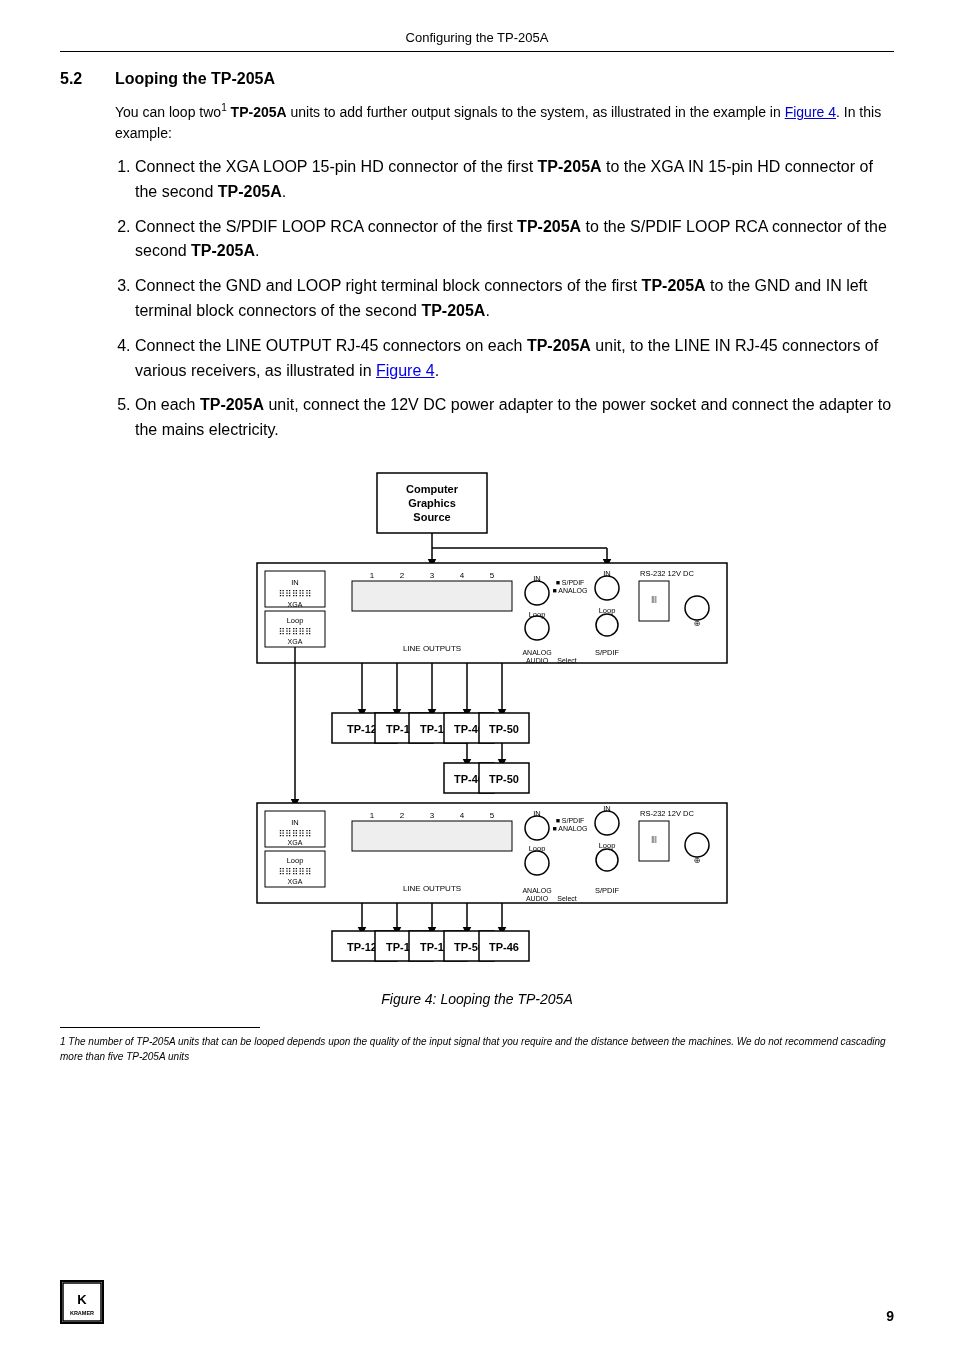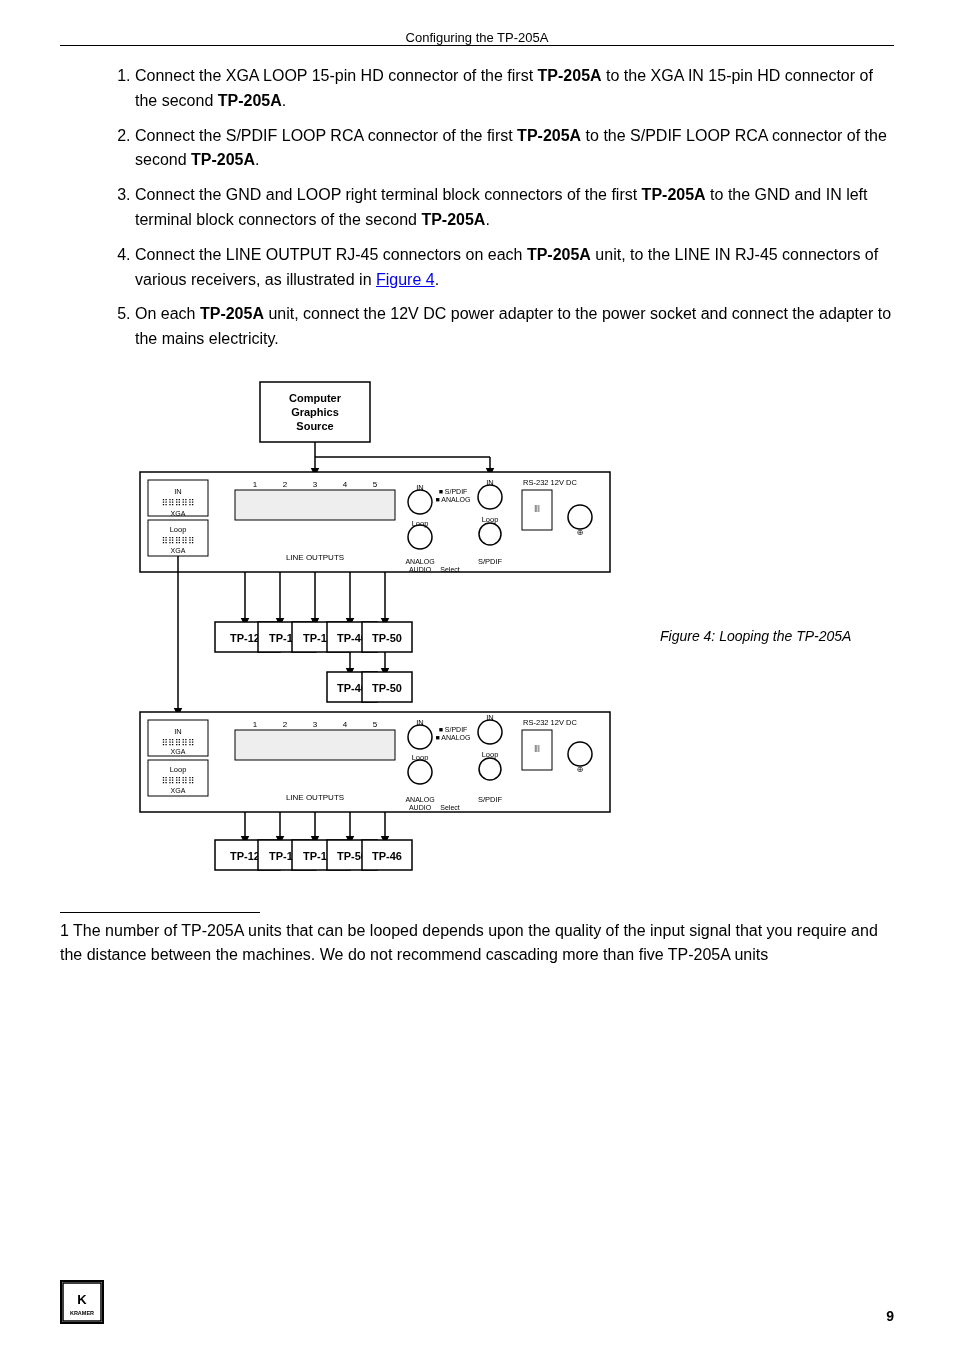--- a/index.html
+++ b/index.html
@@ -15,20 +15,21 @@
     .page {
       width: 954px;
       min-height: 1354px;
       padding: 30px 60px 40px 60px;
       position: relative;
     }
     .page-header {
       text-align: center;
       font-size: 13px;
       border-bottom: 1px solid #000;
+      padding-bottom: 6px;
       margin-bottom: 18px;
     }
     .section-title {
       display: flex;
       align-items: baseline;
       margin-bottom: 12px;
     }
     .section-num {
       font-size: 16px;
       font-weight: bold;
@@ -56,43 +57,45 @@
       padding-left: 20px;
       line-height: 1.55;
     }
     .numbered-list ol li {
       margin-bottom: 10px;
       font-size: 16px;
     }
     .figure-container {
       margin: 20px 0 10px 0;
       display: flex;
+      flex-direction: column;
       align-items: center;
     }
     
     .diagram-svg {
       width: 600px;
       height: 520px;
     }
     .figure-caption {
       text-align: left;
       font-style: italic;
       margin-top: 8px;
       font-size: 14px;
     }
     .footnote-divider {
       border-top: 1px solid #000;
       width: 200px;
       margin-top: 20px;
       margin-bottom: 6px;
     }
     .footnote {
-      font-size: 16px;
+      font-size: 10px;
       line-height: 1.5;
       margin-bottom: 10px;
+      font-style: italic;
     }
     .page-footer {
       position: absolute;
       bottom: 30px;
       left: 60px;
       right: 60px;
       display: flex;
       justify-content: space-between;
       align-items: flex-end;
     }
@@ -115,21 +118,28 @@
   </style>
 </head>
 <body>
 
 <div class="page">
 
   <div class="page-header">
     <span>Configuring the TP-205A</span>
   </div>
 
-
+  <div class="section-title">
+    <span class="section-num">5.2</span>
+    <span class="section-name">Looping the TP-205A</span>
+  </div>
+
+  <div class="body-text">
+    You can loop two<sup>1</sup> <strong>TP-205A</strong> units to add further output signals to the system, as illustrated in the example in <a href="#fig4">Figure 4</a>. In this example:
+  </div>
 
   <div class="numbered-list">
     <ol>
       <li>
         Connect the XGA LOOP 15-pin HD connector of the first <strong>TP-205A</strong> to the XGA IN 15-pin HD connector of the second <strong>TP-205A</strong>.
       </li>
       <li>
         Connect the S/PDIF LOOP RCA connector of the first <strong>TP-205A</strong> to the S/PDIF LOOP RCA connector of the second <strong>TP-205A</strong>.
       </li>
       <li>

